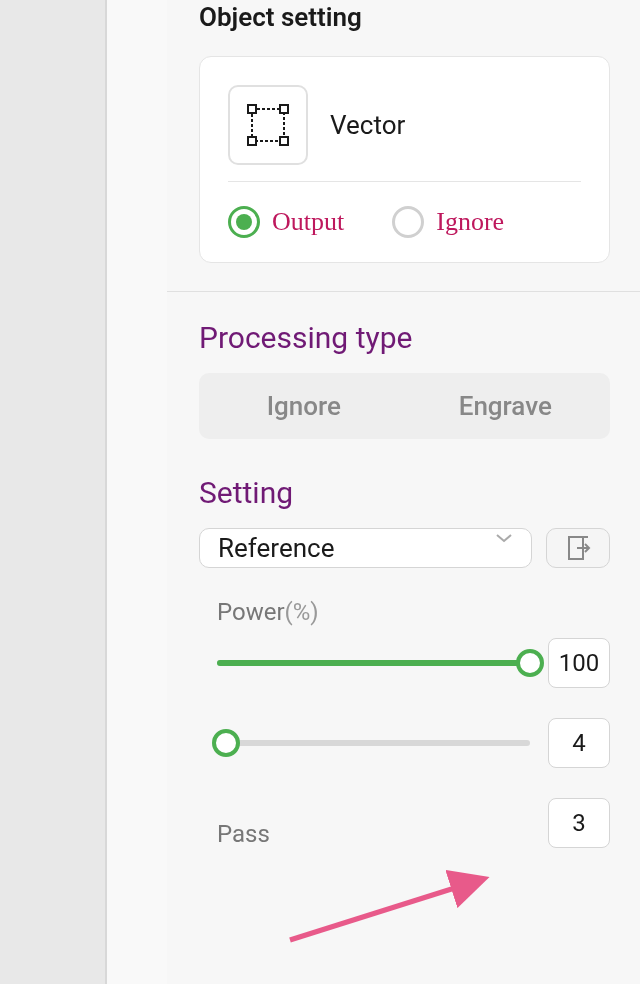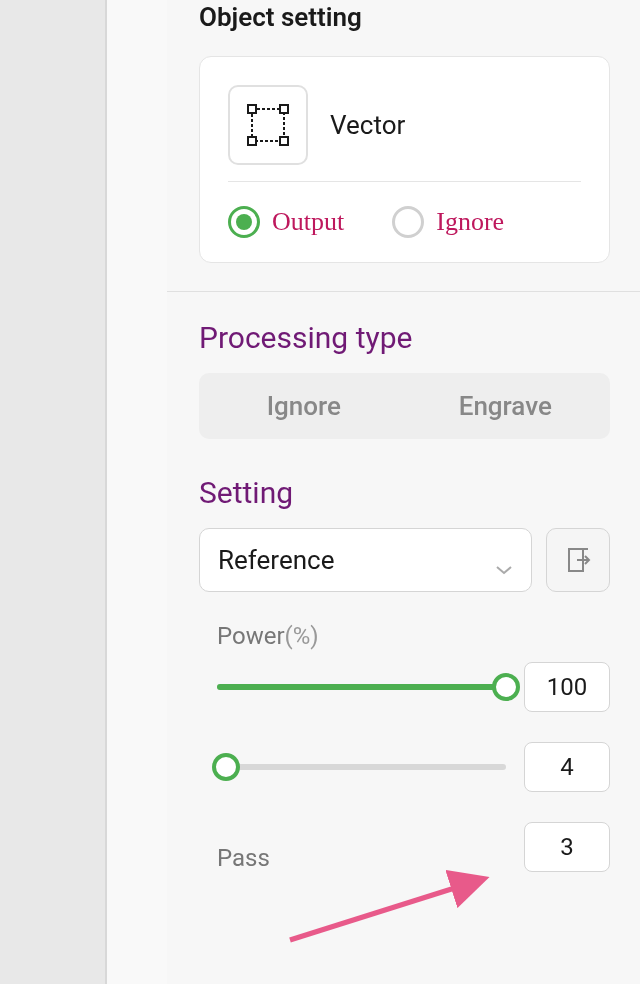--- a/index.html
+++ b/index.html
@@ -147,23 +147,23 @@
     .setting-row {
       display: flex;
       gap: 14px;
       margin-bottom: 30px;
     }
     .dropdown {
       flex: 1;
       background: #fff;
       border: 1px solid #d5d5d5;
       border-radius: 10px;
-      padding: 16px 18px;
-      display: flex;
-      align-items: flex-end;
+      padding: 4px 18px;
+      display: flex;
+      align-items: flex-start;
       justify-content: space-between;
       cursor: pointer;
     }
     .dropdown-text {
       font-size: 26px;
       color: #1a1a1a;
     }
     .chevron-down {
       width: 18px;
       height: 10px;
@@ -219,21 +219,21 @@
       position: absolute;
       top: 50%;
       width: 28px;
       height: 28px;
       background: #fff;
       border: 4px solid #4caf50;
       border-radius: 50%;
       transform: translate(-50%, -50%);
     }
     .value-box {
-      width: 86px;
+      width: 62px;
       background: #fff;
       border: 1px solid #d5d5d5;
       border-radius: 8px;
       padding: 10px 0;
       text-align: center;
       font-size: 24px;
       color: #1a1a1a;
     }
     .pass-row {
       display: flex;

